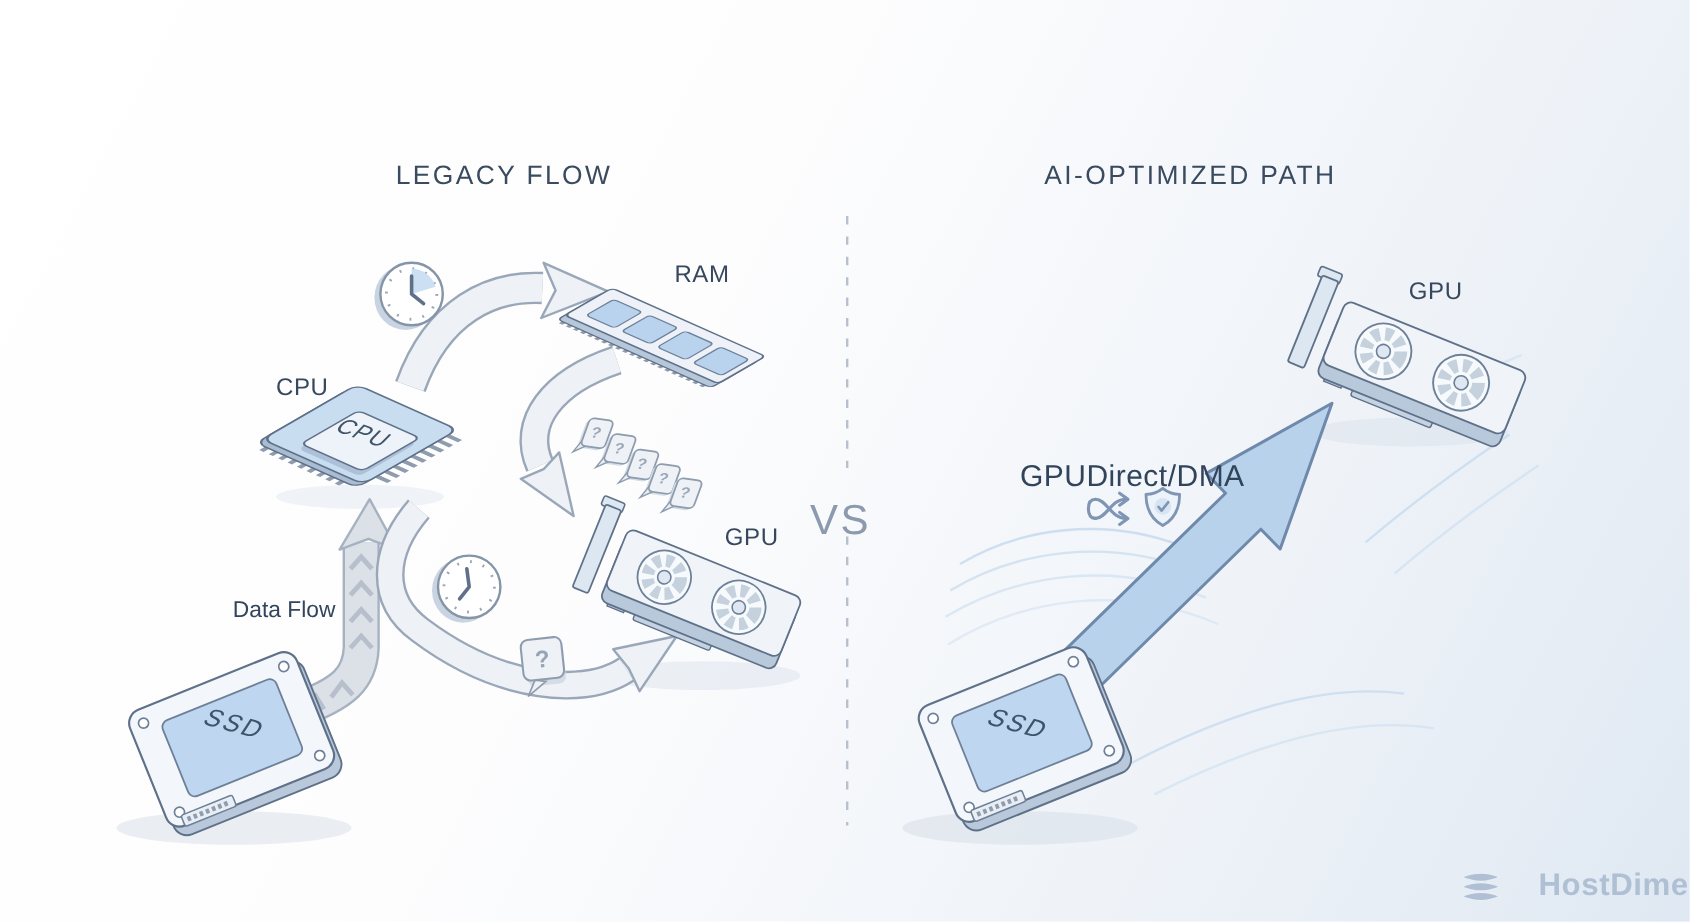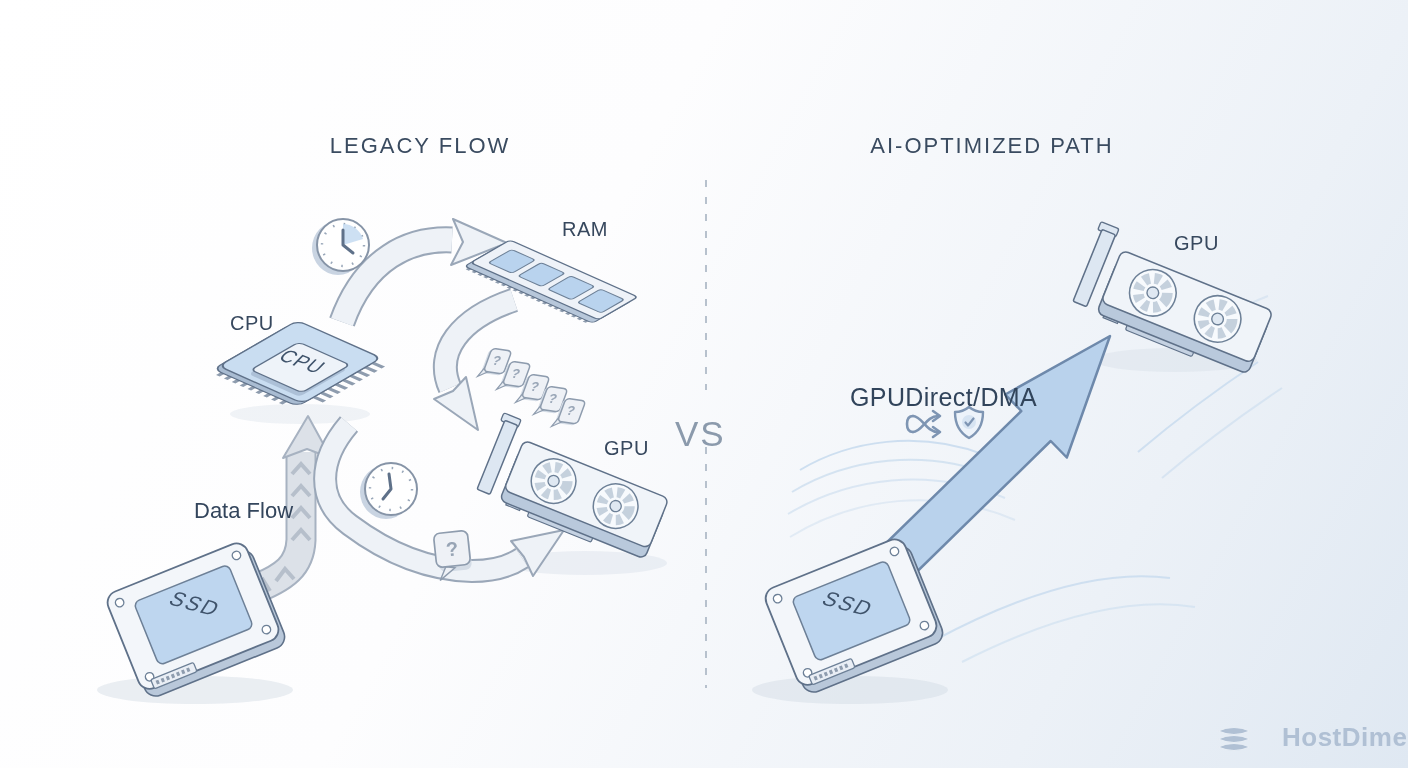--- a/index.html
+++ b/index.html
@@ -27,21 +27,21 @@
   .vs-label{
     left:675px;width:62px;top:399px;
     font-size:35px;font-weight:500;letter-spacing:2px;color:#8b9aac;margin-top:15px;
   }
   .tech-label{
     left:850px;width:180px;top:383px;
     font-size:25px;font-weight:400;letter-spacing:.4px;color:#31445b;
   }
   .dataflow-label{
     left:194px;top:498px;
-    font-size:22px;font-weight:500;color:#33455c;
+    font-size:19px;font-weight:500;color:#33455c;
   }
   .chip-text{
     text-align:center;color:#3f536b;font-weight:500;
   }
   .cpu-chip-text{
     left:262px;top:351px;width:80px;font-size:19px;letter-spacing:1px;
     transform:rotate(20deg) skewX(-24deg);
   }
   .ssd-text{
     width:90px;font-size:21px;letter-spacing:2px;

